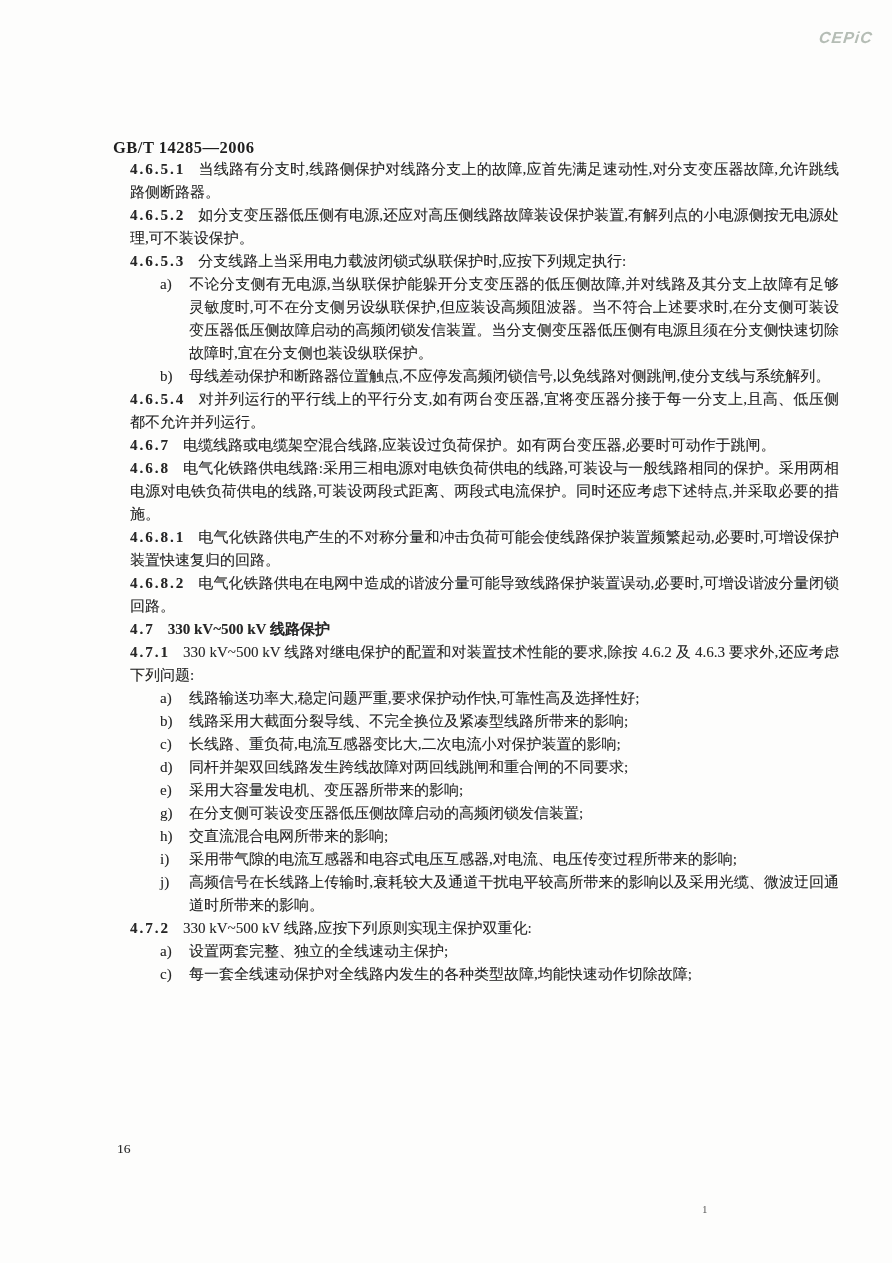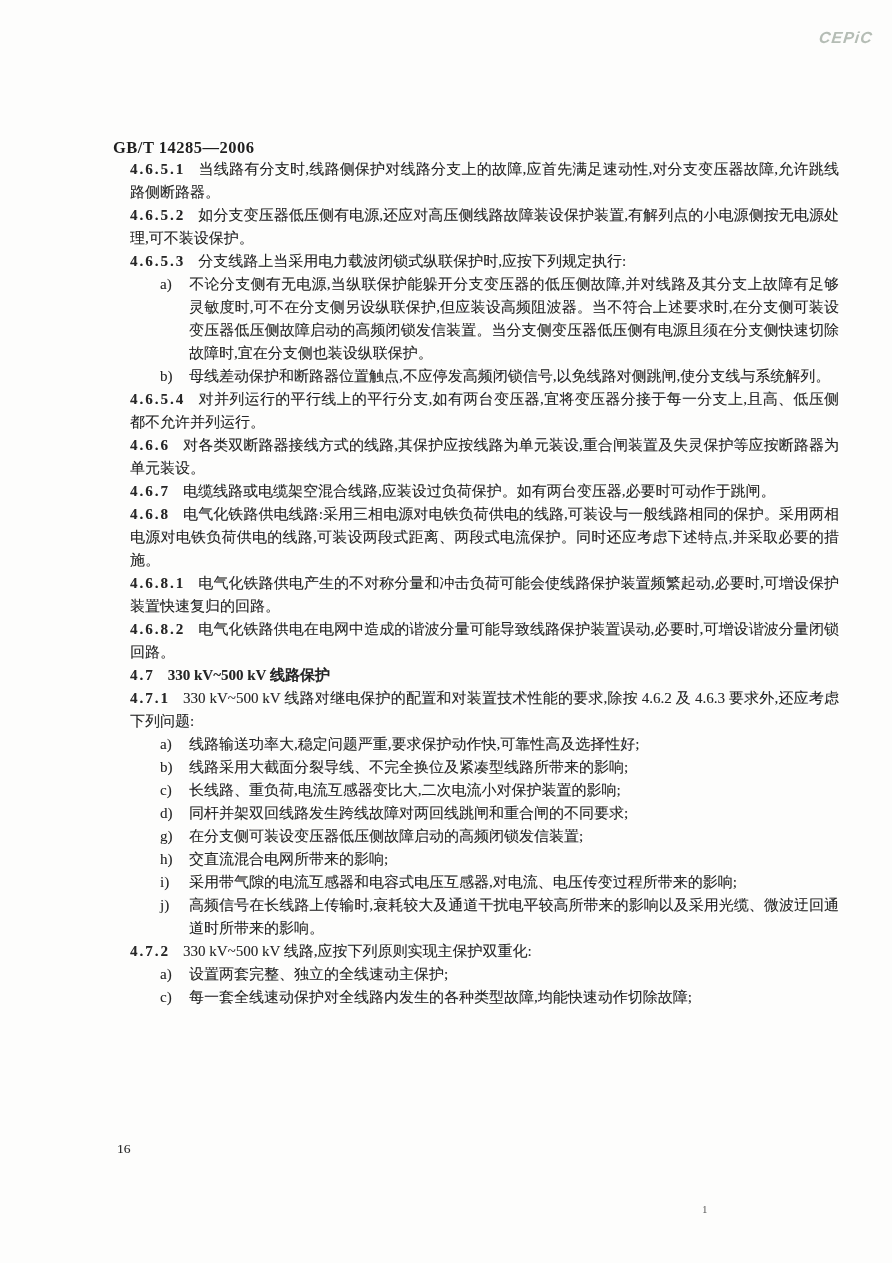--- a/index.html
+++ b/index.html
@@ -64,31 +64,31 @@
 <div class="page">
   <div class="logo">CEPiC</div>
   <div class="doc-number">GB/T 14285—2006</div>
   <div class="content">
       <p class="clause"><span class="num">4.6.5.1</span><span class="txt">当线路有分支时,线路侧保护对线路分支上的故障,应首先满足速动性,对分支变压器故障,允许跳线路侧断路器。</span></p>
       <p class="clause"><span class="num">4.6.5.2</span><span class="txt">如分支变压器低压侧有电源,还应对高压侧线路故障装设保护装置,有解列点的小电源侧按无电源处理,可不装设保护。</span></p>
       <p class="clause"><span class="num">4.6.5.3</span><span class="txt">分支线路上当采用电力载波闭锁式纵联保护时,应按下列规定执行:</span></p>
       <p class="item"><span class="label">a)</span><span class="txt">不论分支侧有无电源,当纵联保护能躲开分支变压器的低压侧故障,并对线路及其分支上故障有足够灵敏度时,可不在分支侧另设纵联保护,但应装设高频阻波器。当不符合上述要求时,在分支侧可装设变压器低压侧故障启动的高频闭锁发信装置。当分支侧变压器低压侧有电源且须在分支侧快速切除故障时,宜在分支侧也装设纵联保护。</span></p>
       <p class="item"><span class="label">b)</span><span class="txt">母线差动保护和断路器位置触点,不应停发高频闭锁信号,以免线路对侧跳闸,使分支线与系统解列。</span></p>
       <p class="clause"><span class="num">4.6.5.4</span><span class="txt">对并列运行的平行线上的平行分支,如有两台变压器,宜将变压器分接于每一分支上,且高、低压侧都不允许并列运行。</span></p>
-      <p class="clause"><span class="num">4.6.6</span><span class="txt">对各类双断路器接线方式的线路,其保护应按线路为单元装设,重合闸装置及失灵保护等应按断路器为单元装设。</span></p>
       <p class="clause"><span class="num">4.6.7</span><span class="txt">电缆线路或电缆架空混合线路,应装设过负荷保护。如有两台变压器,必要时可动作于跳闸。</span></p>
       <p class="clause"><span class="num">4.6.8</span><span class="txt">电气化铁路供电线路:采用三相电源对电铁负荷供电的线路,可装设与一般线路相同的保护。采用两相电源对电铁负荷供电的线路,可装设两段式距离、两段式电流保护。同时还应考虑下述特点,并采取必要的措施。</span></p>
       <p class="clause"><span class="num">4.6.8.1</span><span class="txt">电气化铁路供电产生的不对称分量和冲击负荷可能会使线路保护装置频繁起动,必要时,可增设保护装置快速复归的回路。</span></p>
       <p class="clause"><span class="num">4.6.8.2</span><span class="txt">电气化铁路供电在电网中造成的谐波分量可能导致线路保护装置误动,必要时,可增设谐波分量闭锁回路。</span></p>
       <p class="heading"><span class="num">4.7</span><span class="txt">330 kV~500 kV 线路保护</span></p>
       <p class="clause"><span class="num">4.7.1</span><span class="txt">330 kV~500 kV 线路对继电保护的配置和对装置技术性能的要求,除按 4.6.2 及 4.6.3 要求外,还应考虑下列问题:</span></p>
       <p class="item"><span class="label">a)</span><span class="txt">线路输送功率大,稳定问题严重,要求保护动作快,可靠性高及选择性好;</span></p>
       <p class="item"><span class="label">b)</span><span class="txt">线路采用大截面分裂导线、不完全换位及紧凑型线路所带来的影响;</span></p>
       <p class="item"><span class="label">c)</span><span class="txt">长线路、重负荷,电流互感器变比大,二次电流小对保护装置的影响;</span></p>
       <p class="item"><span class="label">d)</span><span class="txt">同杆并架双回线路发生跨线故障对两回线跳闸和重合闸的不同要求;</span></p>
+      <p class="item"><span class="label">e)</span><span class="txt">采用大容量发电机、变压器所带来的影响;</span></p>
       <p class="item"><span class="label">g)</span><span class="txt">在分支侧可装设变压器低压侧故障启动的高频闭锁发信装置;</span></p>
       <p class="item"><span class="label">h)</span><span class="txt">交直流混合电网所带来的影响;</span></p>
       <p class="item"><span class="label">i)</span><span class="txt">采用带气隙的电流互感器和电容式电压互感器,对电流、电压传变过程所带来的影响;</span></p>
       <p class="item"><span class="label">j)</span><span class="txt">高频信号在长线路上传输时,衰耗较大及通道干扰电平较高所带来的影响以及采用光缆、微波迂回通道时所带来的影响。</span></p>
       <p class="clause"><span class="num">4.7.2</span><span class="txt">330 kV~500 kV 线路,应按下列原则实现主保护双重化:</span></p>
       <p class="item"><span class="label">a)</span><span class="txt">设置两套完整、独立的全线速动主保护;</span></p>
       <p class="item"><span class="label">c)</span><span class="txt">每一套全线速动保护对全线路内发生的各种类型故障,均能快速动作切除故障;</span></p>
     </div>
   <div class="page-number">16</div>
   <div class="stray-mark">1</div>

